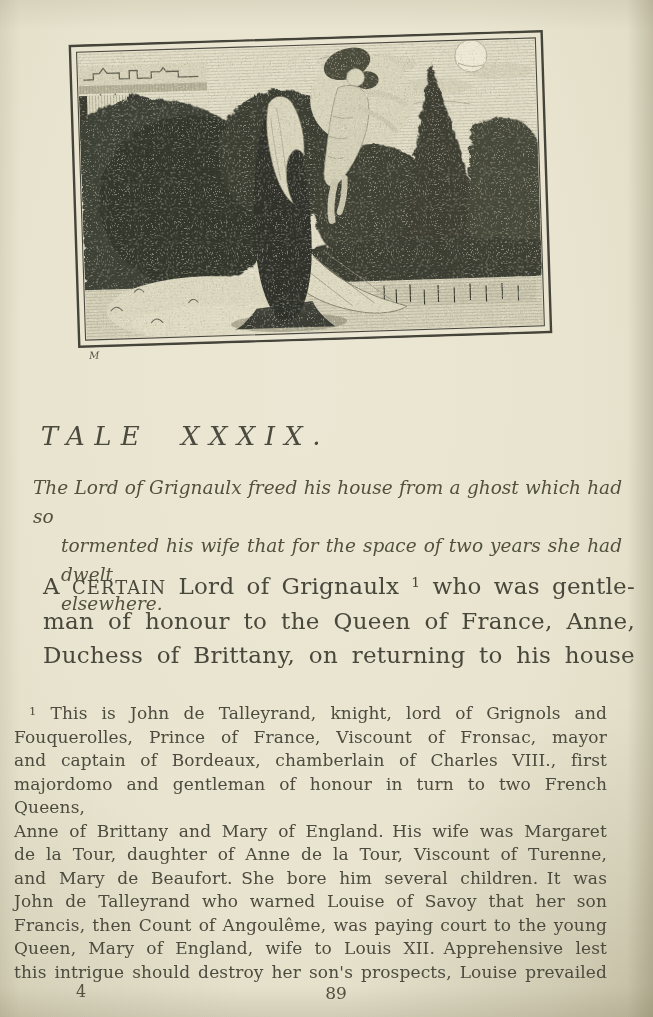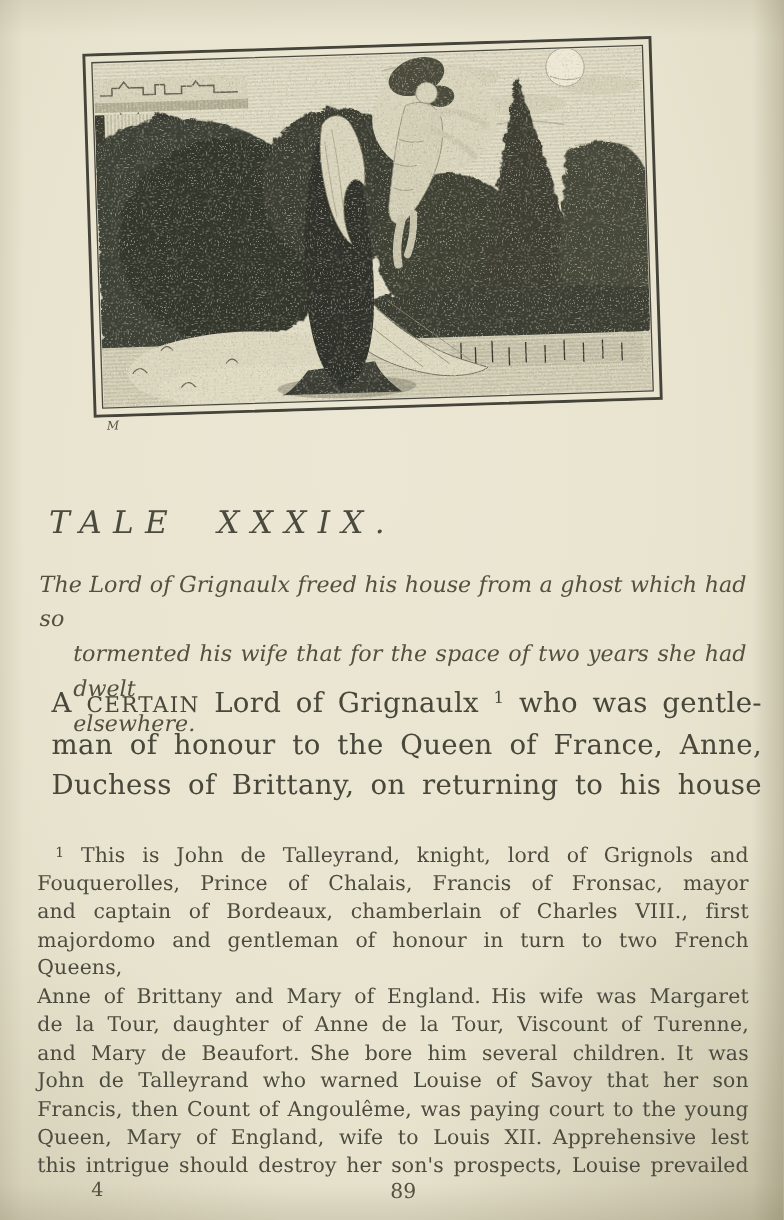--- a/index.html
+++ b/index.html
@@ -24,21 +24,21 @@
   .title{position:absolute;left:33px;top:421px;width:588px;margin:0;
          font-size:26px;font-weight:normal;font-style:italic;color:#4b4a3e;
          letter-spacing:.36em;word-spacing:.55em;text-indent:.3em;}
   .summary{position:absolute;left:33px;top:473px;width:589px;
            font-style:italic;font-size:18.5px;line-height:29px;color:#52513f;}
   .summary .ind{padding-left:28px;}
   .bodytext{position:absolute;left:31px;top:570px;width:592px;
             font-size:23px;line-height:33.8px;letter-spacing:.012em;color:#48473b;margin-left:12px;}
   .sc{font-size:.78em;letter-spacing:.06em;}
   sup.ref{font-size:.6em;line-height:0;position:relative;top:-.48em;vertical-align:baseline;}
-  .footnote{position:absolute;left:31px;top:702px;width:593px;
+  .footnote{position:absolute;left:14px;top:702px;width:593px;
             font-size:17px;line-height:23.5px;letter-spacing:.008em;color:#4c4b3f;}
   .footnote .first{text-indent:15px;}
   .footnote sup.ref{font-size:.68em;top:-.35em;}
   .footnote em{font-style:italic;}
   .fline.last{text-align:left;}
   .sig{position:absolute;left:76px;top:982px;font-size:16px;color:#52513f;}
   .folio{position:absolute;left:16px;top:983px;width:640px;text-align:center;
          font-size:17px;color:#52513f;}
 </style>
 </head>
@@ -195,21 +195,21 @@
       <span>Lord of Grignaulx</span>
       <sup class="ref">1</sup>
       <span>who was gentle-</span></div>
     <div class="j">man of honour to the Queen of France, Anne,</div>
     <div class="j">Duchess of Brittany, on returning to his house</div>
   </section>
 
   <section class="footnote">
     <div class="fline first j"><sup class="ref">1</sup>
       <span>This is John de Talleyrand, knight, lord of Grignols and</span></div>
-    <div class="fline j">Fouquerolles, Prince of Chalais, Francis of Fronsac, mayor</div>
+    <div class="fline j">Fouquerolles, Prince of France, Viscount of Fronsac, mayor</div>
     <div class="fline j">and captain of Bordeaux, chamberlain of Charles VIII., first</div>
     <div class="fline j">majordomo and gentleman of honour in turn to two French Queens,</div>
     <div class="fline j">Anne of Brittany and Mary of England. His wife was Margaret</div>
     <div class="fline j">de la Tour, daughter of Anne de la Tour, Viscount of Turenne,</div>
     <div class="fline j">and Mary de Beaufort. She bore him several children. It was</div>
     <div class="fline j">John de Talleyrand who warned Louise of Savoy that her son</div>
     <div class="fline j">Francis, then Count of Angoulême, was paying court to the young</div>
     <div class="fline j">Queen, Mary of England, wife to Louis XII. Apprehensive lest</div>
     <div class="fline j">this intrigue should destroy her son's prospects, Louise prevailed</div>
   </section>

